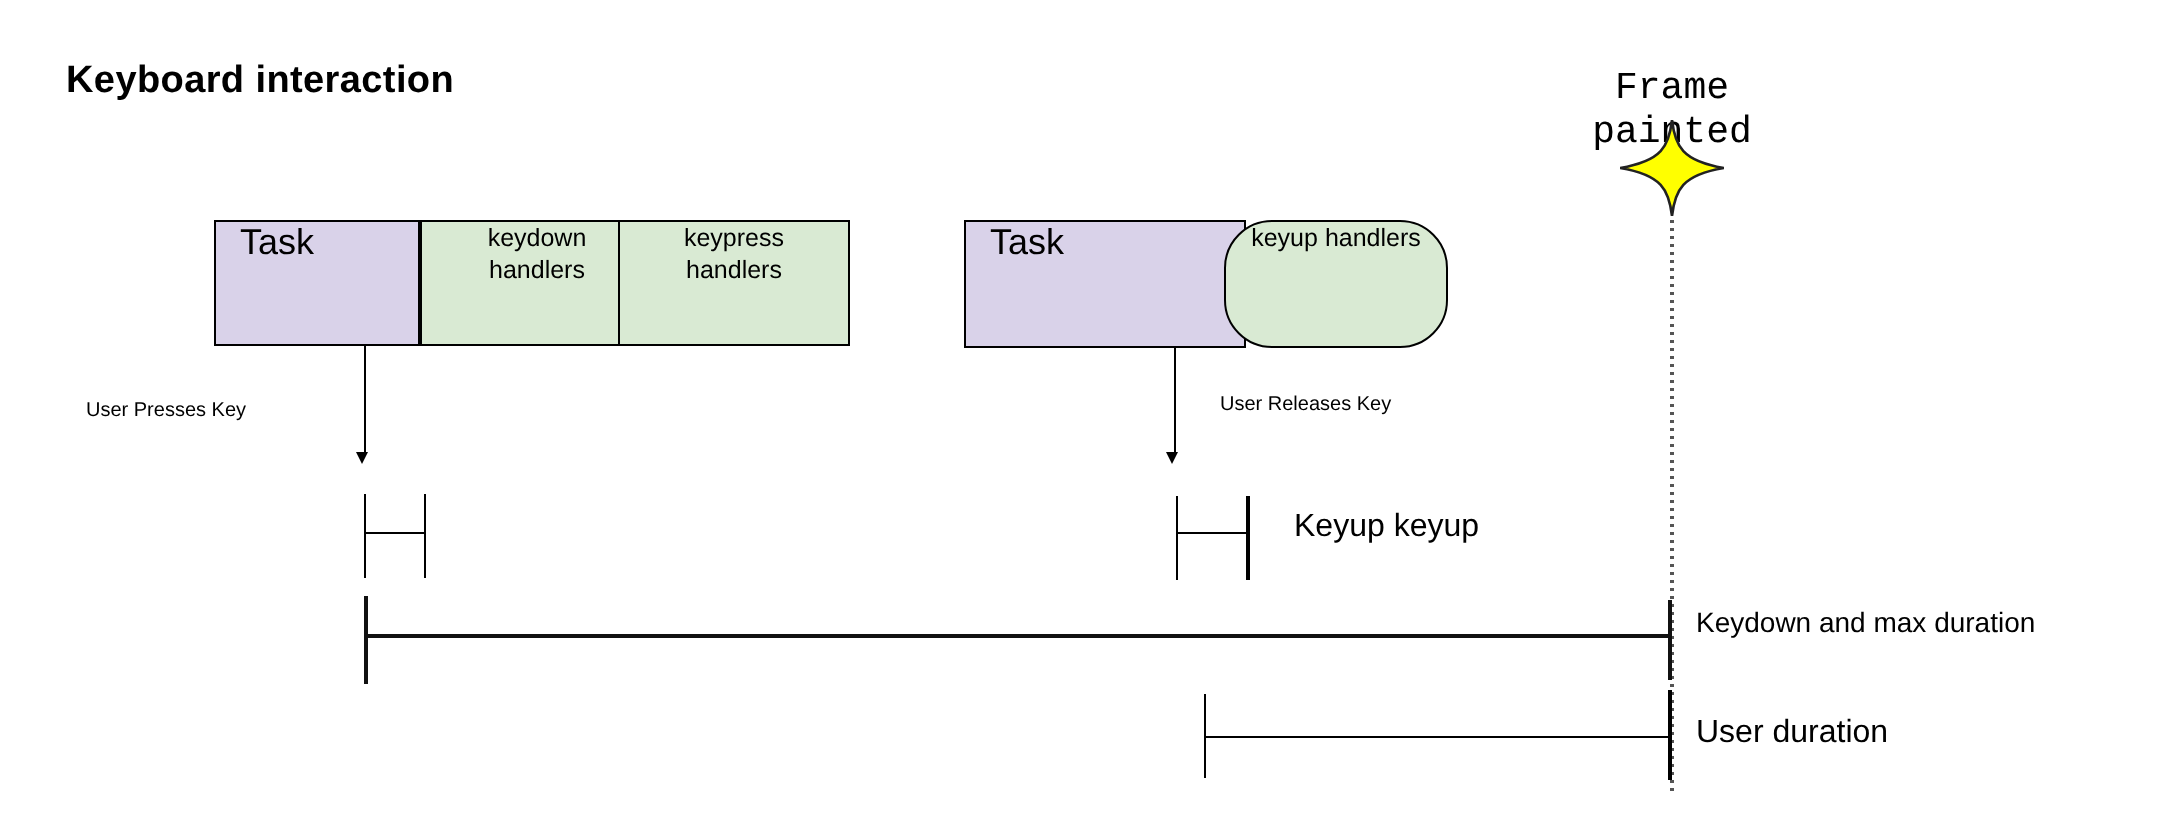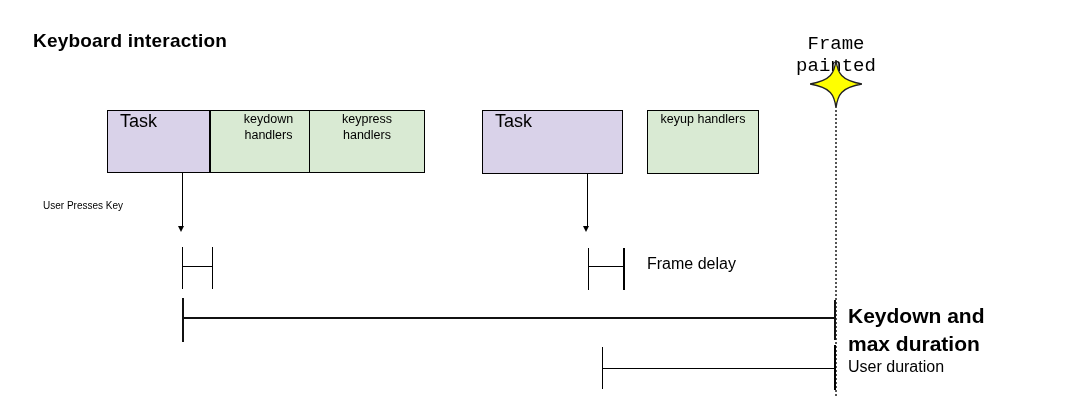--- a/index.html
+++ b/index.html
@@ -52,21 +52,21 @@
   .arrowhead{
     width:0;height:0;
     border-left:3.5px solid transparent;
     border-right:3.5px solid transparent;
     border-top:6px solid #000;
   }
   .lbl{white-space:nowrap;}
   .lbl-small{font-size:10px;}
   .lbl-med{font-size:16px;}
   .lbl-bold{
-    font-size:21px;font-weight:bold;line-height:1.32;
+    font-size:14px;font-weight:normal;line-height:1.32;
     width:178px;white-space:normal;
   }
   .thick{height:2.2px;background:#111;}
   .tick2{width:2px;background:#111;}
   .wrap-narrow{display:inline-block;max-width:72px;}
 </style>
 </head>
 <body>
 
 <div id="canvas">
@@ -85,39 +85,40 @@
   <div class="abs box handler-box" style="left:210px;top:110px;width:117px;height:63px;">
     <span class="wrap-narrow">keydown handlers</span>
   </div>
   <div class="abs box handler-box" style="left:309px;top:110px;width:116px;height:63px;">
     <span class="wrap-narrow">keypress handlers</span>
   </div>
 
   <div class="abs box task-box" style="left:482px;top:110px;width:141px;height:64px;">
     <span>Task</span>
   </div>
-  <div class="abs box handler-box" style="left:647px;top:110px;width:112px;height:64px;">
+  <div class="abs box handler-box" style="left:612px;top:110px;width:112px;height:64px;border-radius:24px;">
     <span>keyup handlers</span>
   </div>
 
   <div class="abs vline" style="left:181.5px;top:173px;height:53px;"></div>
   <div class="abs arrowhead" style="left:178px;top:226px;"></div>
   <div class="abs lbl lbl-small" style="left:43px;top:200px;">User Presses Key</div>
 
   <div class="abs vline" style="left:181.5px;top:247px;height:42px;"></div>
   <div class="abs vline" style="left:211.5px;top:247px;height:42px;"></div>
   <div class="abs hline" style="left:182px;top:265.5px;width:30px;"></div>
 
   <div class="abs vline" style="left:586.5px;top:174px;height:52px;"></div>
   <div class="abs arrowhead" style="left:583px;top:226px;"></div>
+  <div class="abs lbl lbl-small" style="left:610px;top:197px;">User Releases Key</div>
 
   <div class="abs vline" style="left:587.5px;top:248px;height:42px;"></div>
   <div class="abs vline" style="left:623px;top:248px;height:42px;"></div>
   <div class="abs hline" style="left:588px;top:265.5px;width:36px;"></div>
-  <div class="abs lbl lbl-med" style="left:647px;top:255px;">Frame delay</div>
+  <div class="abs lbl lbl-med" style="left:647px;top:255px;">Keyup keyup</div>
 
   <div class="abs tick2" style="left:182px;top:298px;height:44px;"></div>
   <div class="abs thick" style="left:183px;top:316.5px;width:652px;"></div>
   <div class="abs tick2" style="left:833.5px;top:300px;height:40px;"></div>
   <div class="abs lbl-bold" style="left:848px;top:302px;">Keydown and max duration</div>
 
   <div class="abs vline" style="left:601.5px;top:347px;height:42px;"></div>
   <div class="abs hline" style="left:602px;top:367.5px;width:233px;height:1.3px;"></div>
   <div class="abs vline" style="left:834px;top:345px;height:45px;"></div>
   <div class="abs lbl lbl-med" style="left:848px;top:358px;">User duration</div>

